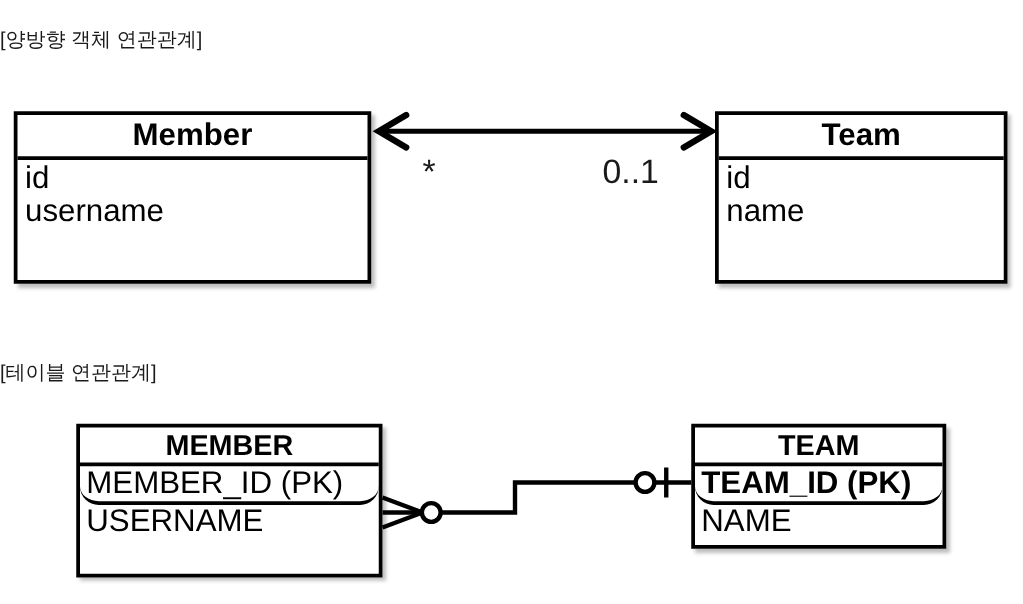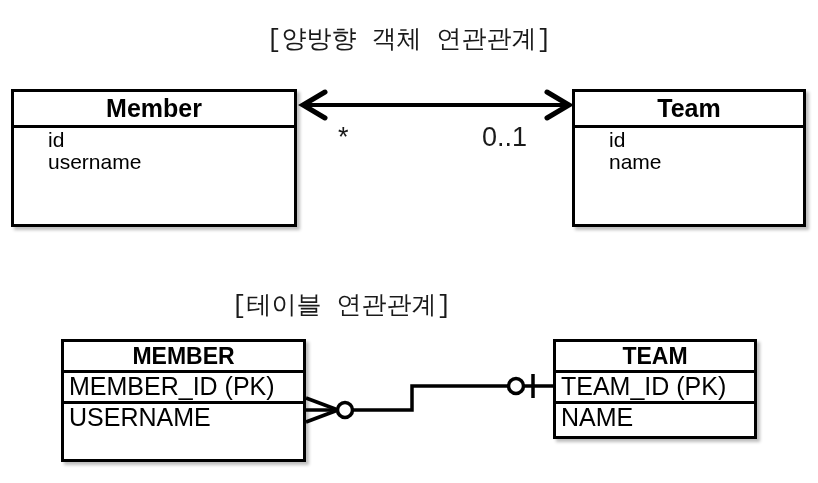--- a/index.html
+++ b/index.html
@@ -22,26 +22,25 @@
   }
   svg.diagram-layer {
     position: absolute;
     left: 0;
     top: 0;
     width: 818px;
     height: 483px;
   }
   .section-title {
     position: absolute;
-    text-align: center;
-    font-size: 25px;
+    font-size: 16px;
     font-weight: 400;
     color: #1a1a1a;
     white-space: nowrap;
-    font-family: Liberation Mono, monospace;
+    font-family: Liberation Sans, sans-serif;
     letter-spacing: 0px;
   }
   #title-object {
     left: 0;
     top: 22px;
     width: 818px;
   }
   #title-table {
     left: 0;
     top: 288px;
@@ -61,25 +60,24 @@
     font-size: 25px;
     font-weight: 700;
     line-height: 1;
     font-family: "Liberation Sans", "DejaVu Sans", sans-serif;
   }
   .uml-body {
     box-sizing: border-box;
     padding: 1px 6px 0 6px;
   }
   .uml-field {
-    font-size: 21px;
+    font-size: 25px;
     line-height: 1.07;
     white-space: nowrap;
     font-family: "Liberation Sans", "DejaVu Sans", sans-serif;
-    margin-left: 28px;
   }
   .uml-field.bold {
     font-weight: 700;
   }
   
   #box-member {
     left: 11px;
     top: 89px;
     width: 286px;
     height: 138px;
@@ -129,32 +127,33 @@
     text-align: center;
     font-size: 23px;
     font-weight: 700;
     line-height: 1;
     padding-top: 3px;
     font-family: "Liberation Sans", "DejaVu Sans", sans-serif;
   }
   .er-section {
     box-sizing: border-box;
     padding: 0 5px;
+    border-radius: 15px;
   }
   .er-section.divider {
     border-bottom: 3px solid #000000;
   }
   .er-field {
     font-size: 25px;
     line-height: 1.1;
     white-space: nowrap;
     font-family: "Liberation Sans", "DejaVu Sans", sans-serif;
   }
   .er-field.bold {
-    font-weight: 400;
+    font-weight: 700;
   }
   #table-member {
     left: 61px;
     top: 339px;
     width: 245px;
     height: 123px;
   }
   #table-member .er-header {
     height: 31px;
   }

